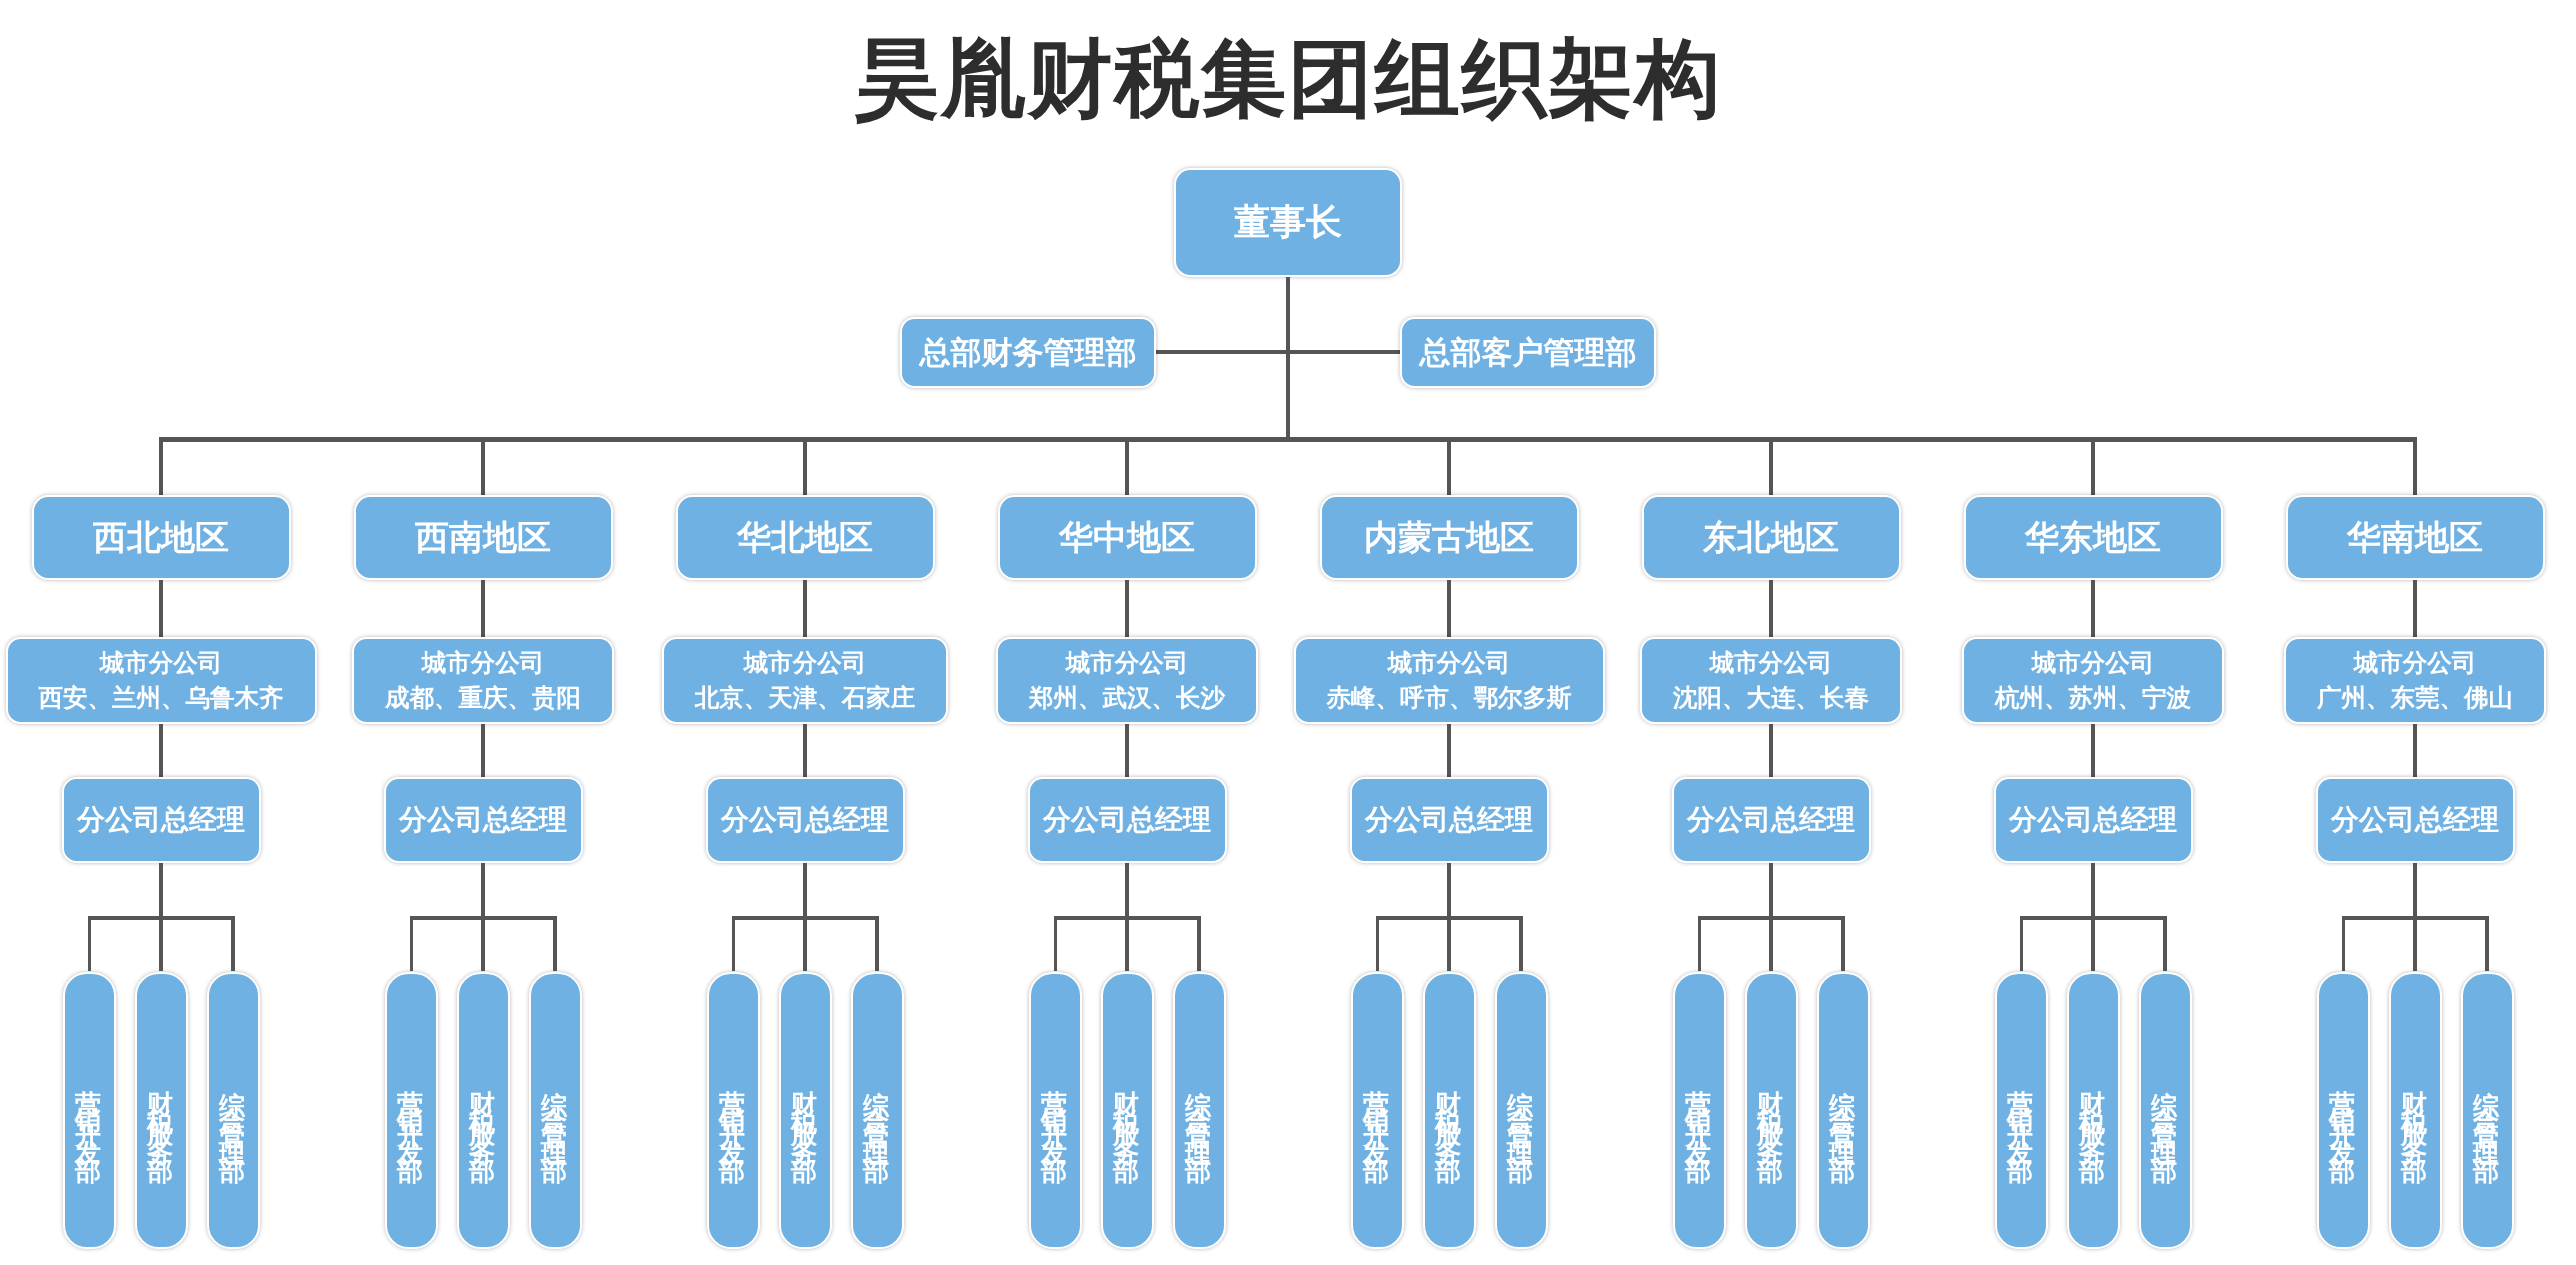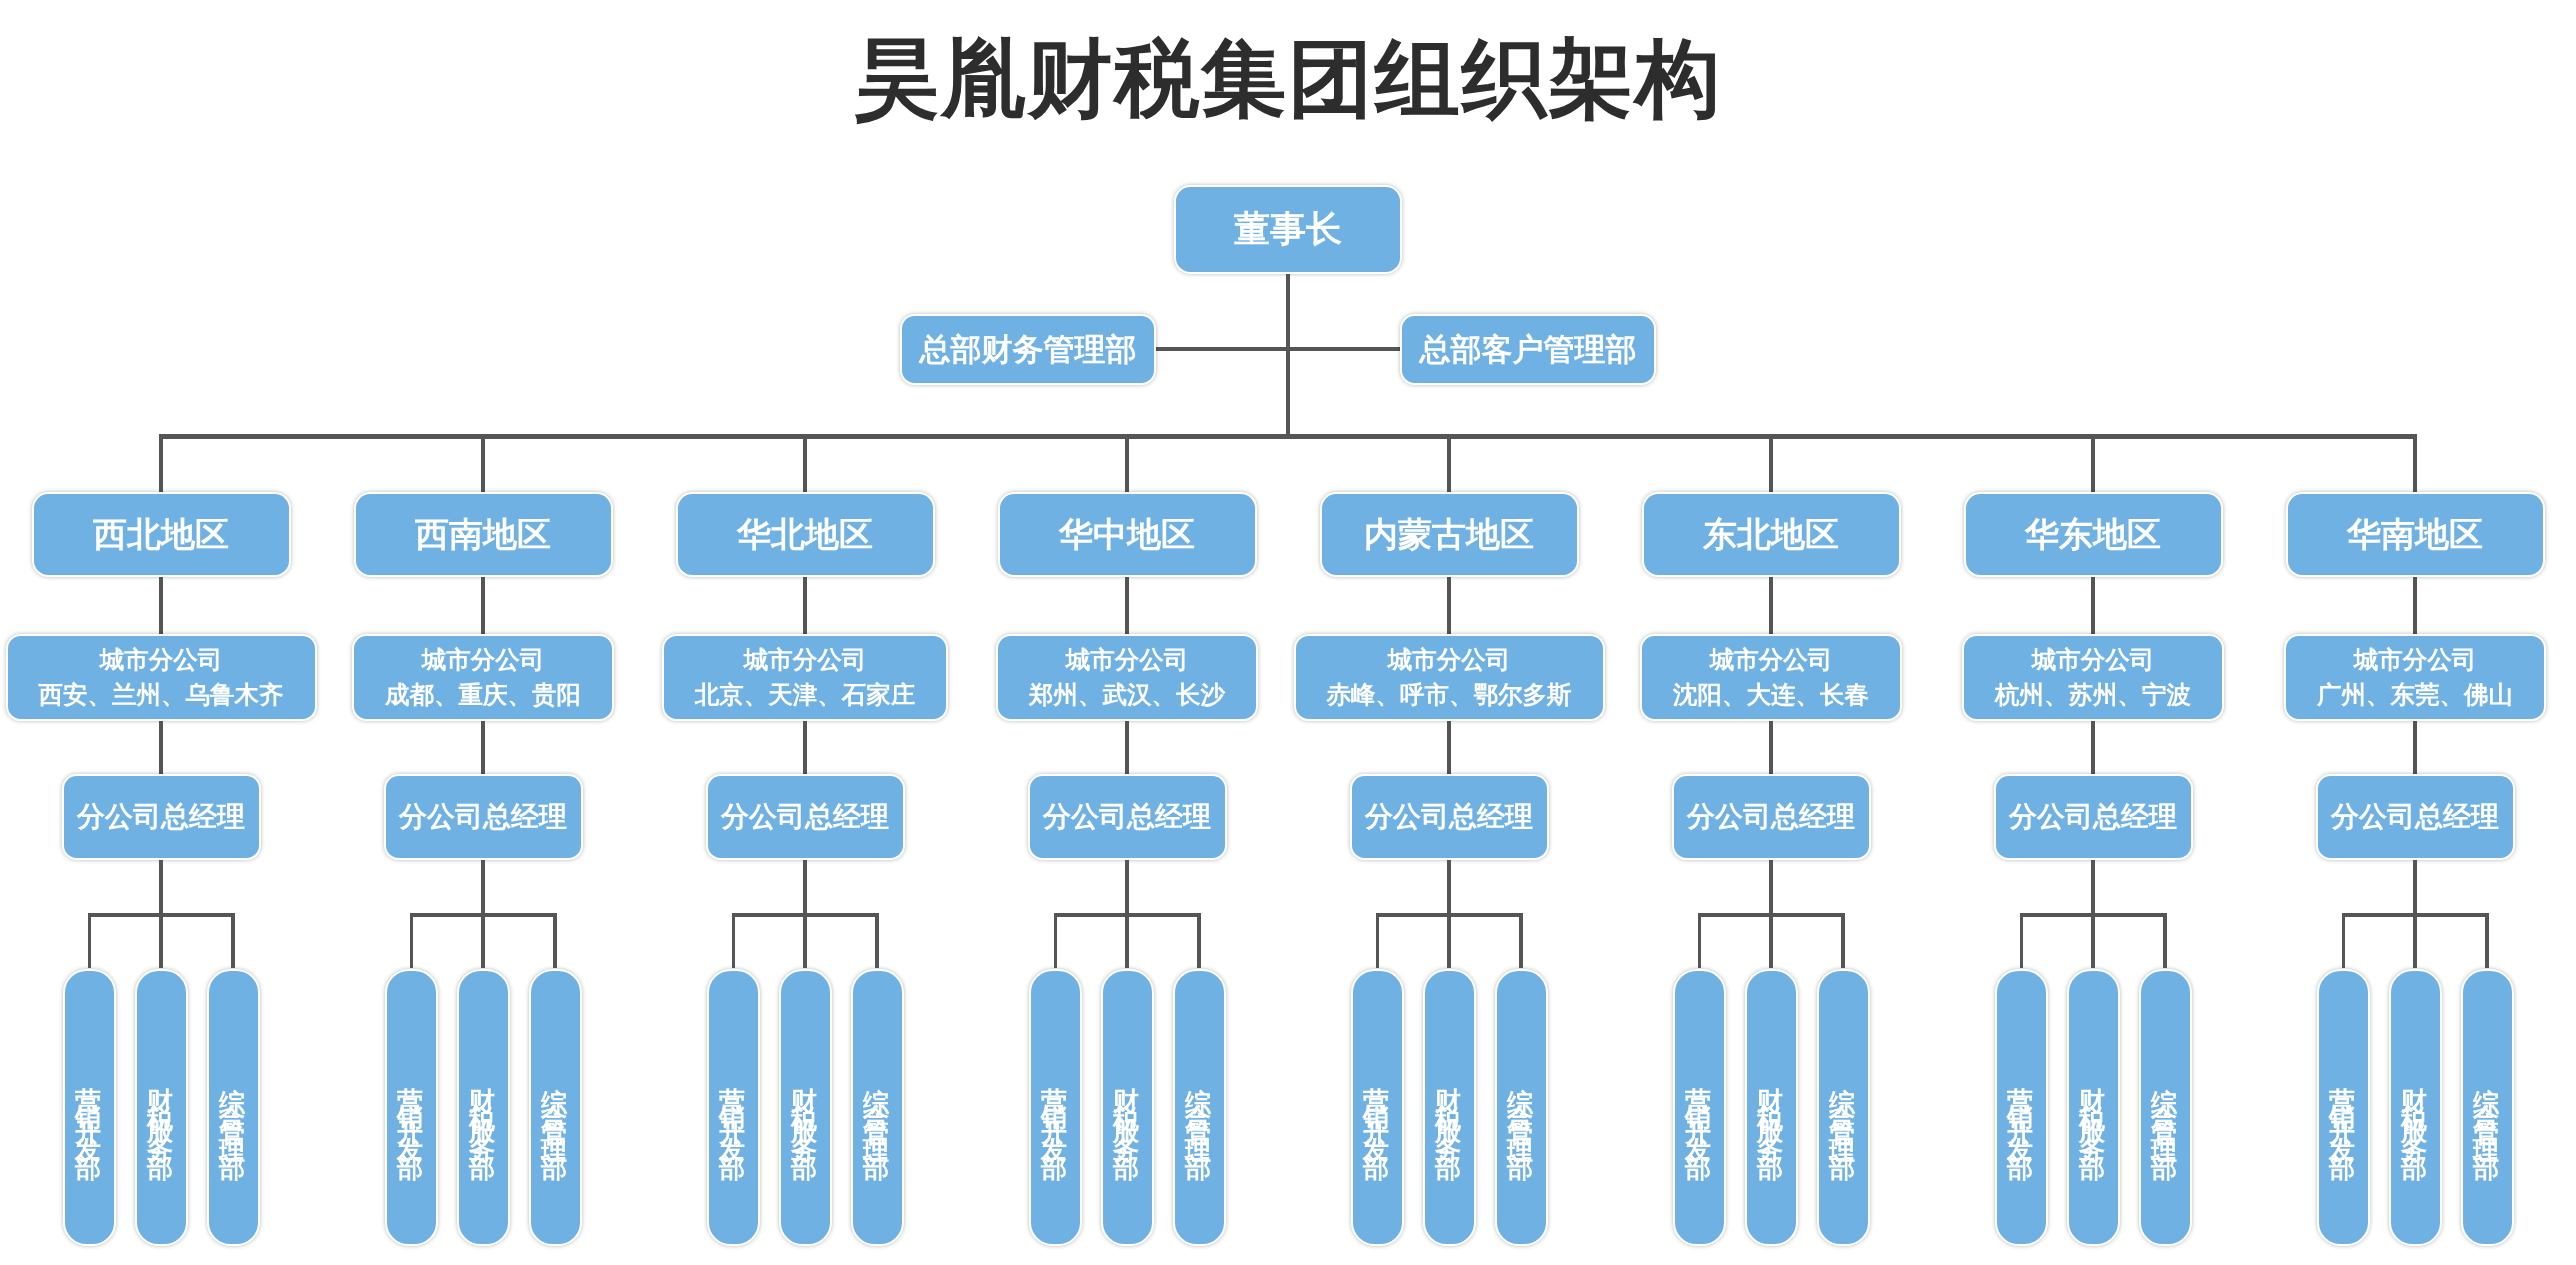--- a/index.html
+++ b/index.html
@@ -26,22 +26,22 @@
     border:2.7px solid #ffffff;
     border-radius:16.3px;
     box-shadow:0 0 4.5px rgba(0,0,0,.28);
     color:var(--node_text,#FFFFFF);
     font-weight:700;
     display:flex;align-items:center;justify-content:center;
     text-align:center;
   }
   
   .chairman{
-    width:228px;height:89px;
-    margin:53px auto 0 auto;
+    width:228px;height:109px;
+    margin:36px auto 0 auto;
     font-size:36px;
   }
   .hq-area{position:relative;height:160px;}
   .trunk{
     position:absolute;top:0;left:calc(50% - 2.3px);
     width:4.5px;height:160px;
     background:var(--connector,#555555);
   }
   .hq-connector{
     position:absolute;top:73px;left:calc(50% - 132px);

